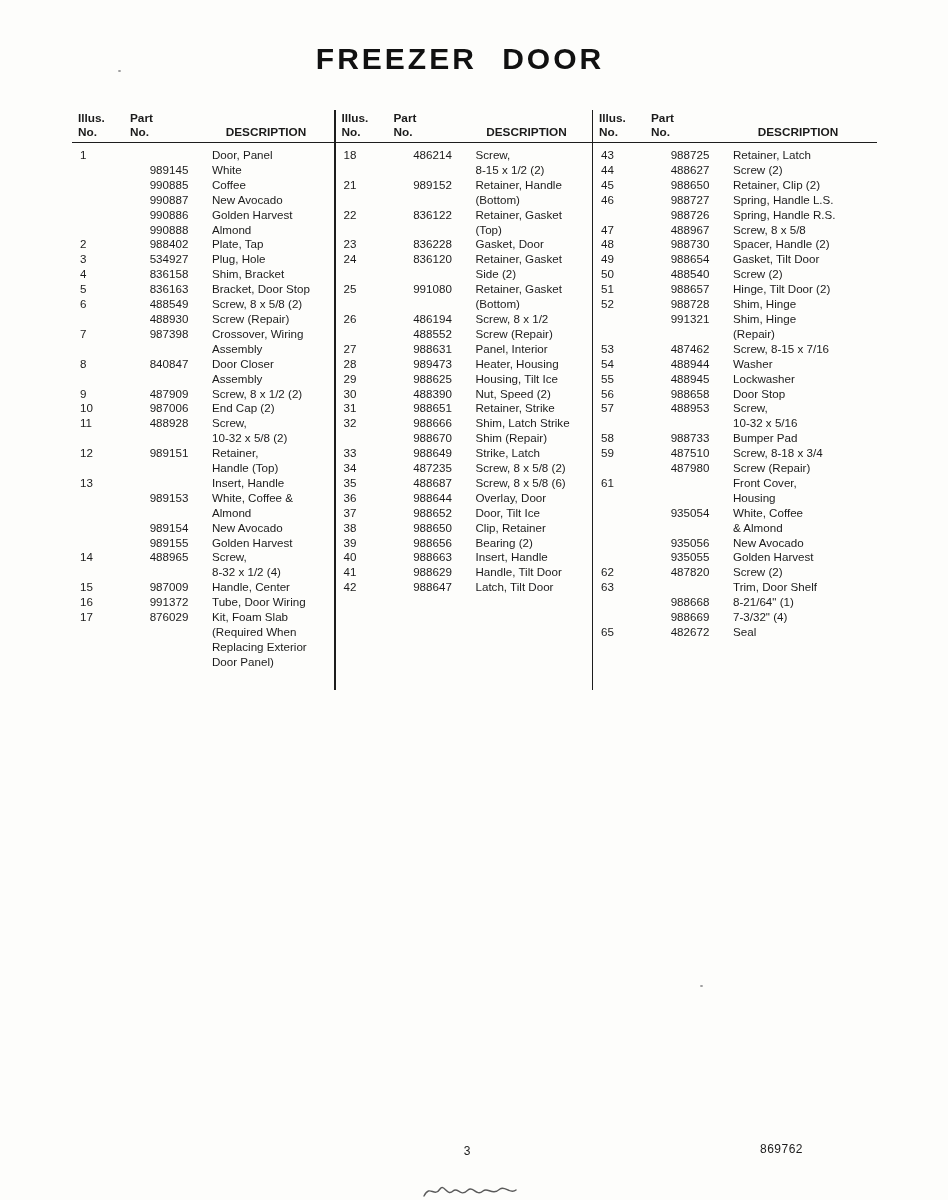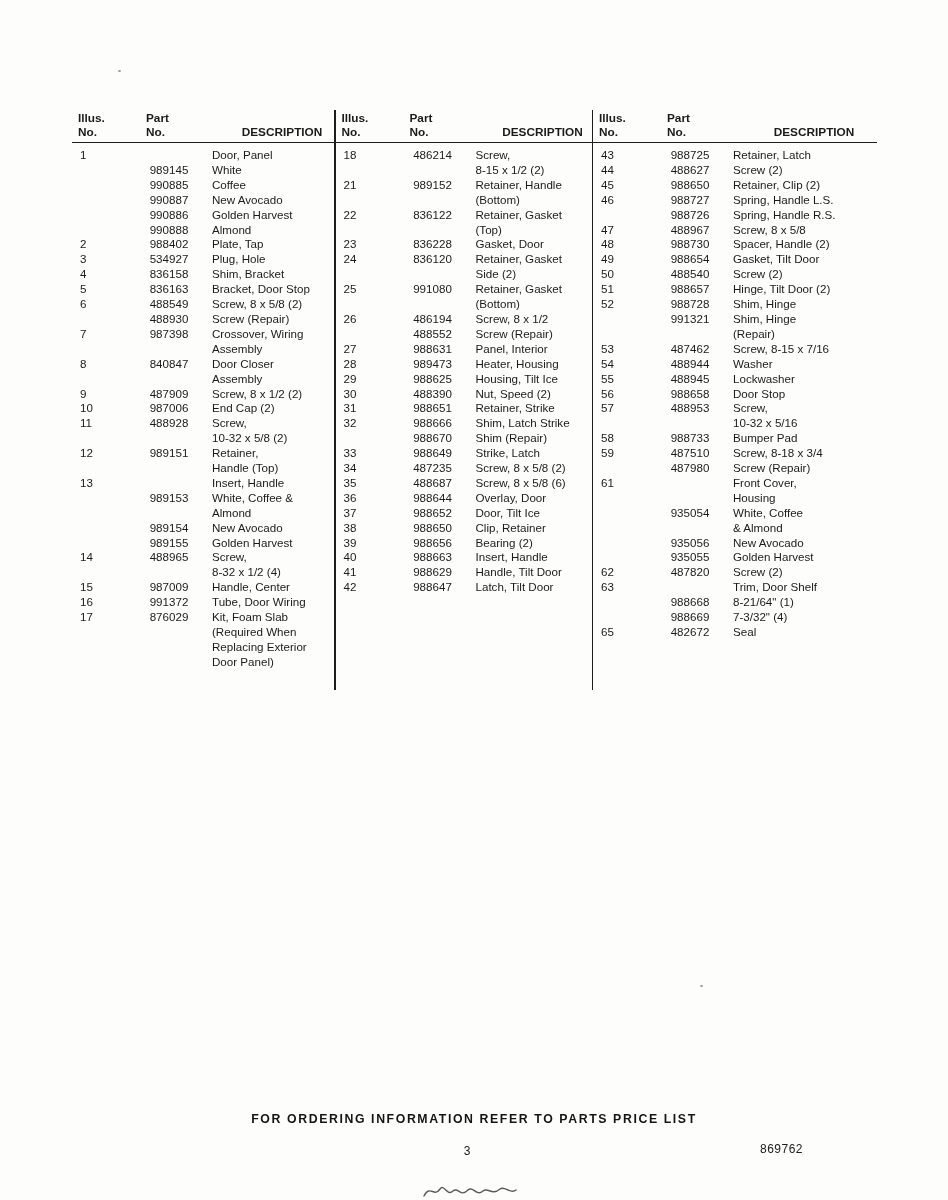--- a/index.html
+++ b/index.html
@@ -25,21 +25,21 @@
     min-height:580px;
     font-size:11.6px; line-height:14.9px;
   }
   .col { box-sizing:border-box; }
   .col-1 { width:262px; }
   .col-2 { width:256px; }
   .col-3 { width:284px; }
   .vdiv { width:1.5px; background:#1d1d1d; }
 
   .thead {
-    display:grid; grid-template-columns:48px 70px 1fr; column-gap:20px;
+    display:grid; grid-template-columns:48px 70px 1fr; column-gap:4px;
     align-items:end;
     font-weight:bold; font-size:11.8px; line-height:13.5px;
     border-bottom:1.4px solid #1d1d1d;
     padding:2px 6px 3px 6px;
     margin-bottom:5px;
   }
   .thead .hcell span { display:block; }
   .thead .h-part { }
   .thead .h-desc { text-align:center; padding-bottom:0; }
 
@@ -71,20 +71,21 @@
   .speck { position:absolute; width:3px; height:2px; background:#9a9a9a; border-radius:50%; }
   .speck-1 { top:70px; left:118px; }
   .speck-2 { top:985px; left:700px; }
 </style>
 </head>
 <body>
 
 <div class="page">
 
   <div class="doc-header">
+    <div class="doc-title">FREEZER DOOR</div>
   </div>
 
   <div class="parts-table">
 
     <div class="col col-1">
       <div class="thead">
         <div class="hcell h-illus">
           <span>Illus.</span>
           <span>No.</span>
         </div>
@@ -547,21 +548,20 @@
           <div class="trow">
             <span class="c i">65</span>
             <span class="c p">482672</span>
             <span class="c d">Seal</span>
           </div>
         </div>
     </div>
 
   </div>
 
-  <div class="footer-note">FOR ORDERING INFORMATION REFER TO PARTS PRICE LIST</div>
   <div class="page-number">3</div>
   <div class="doc-number">869762</div>
 
   <svg class="handwritten" viewBox="0 0 100 18">
     <path d="M4,14 C10,2 14,16 20,7 C24,1 27,15 33,9 C38,4 40,16 48,8 C53,3 56,15 63,9 C68,5 72,14 80,7 C85,3 90,13 96,8" fill="none" stroke="#5a5a5a" stroke-width="1.4" stroke-linecap="round"></path>
   </svg>
 
   <div class="speck speck-1"></div>
   <div class="speck speck-2"></div>
 

